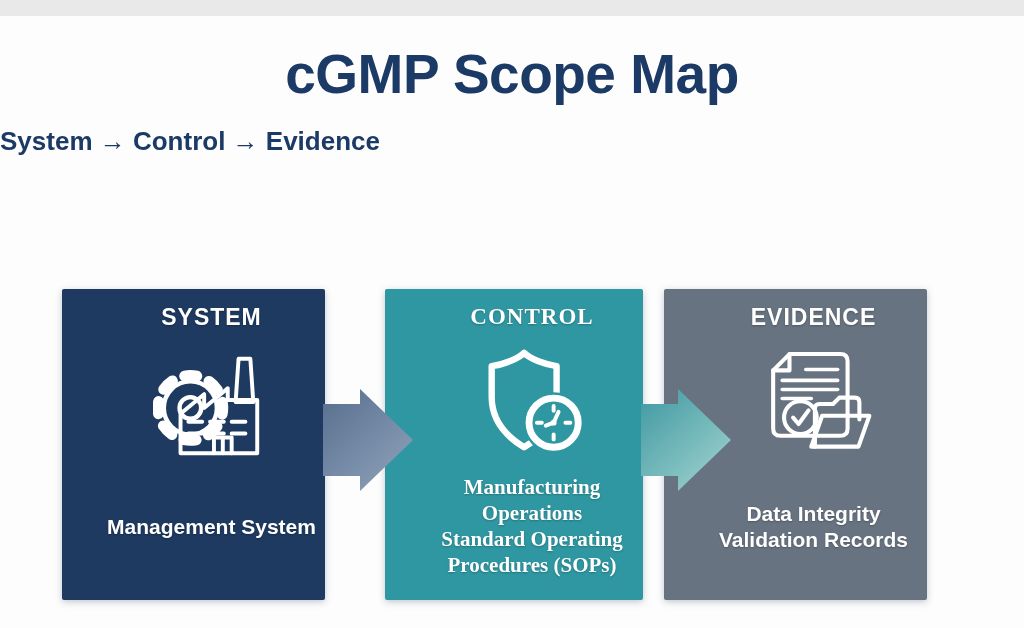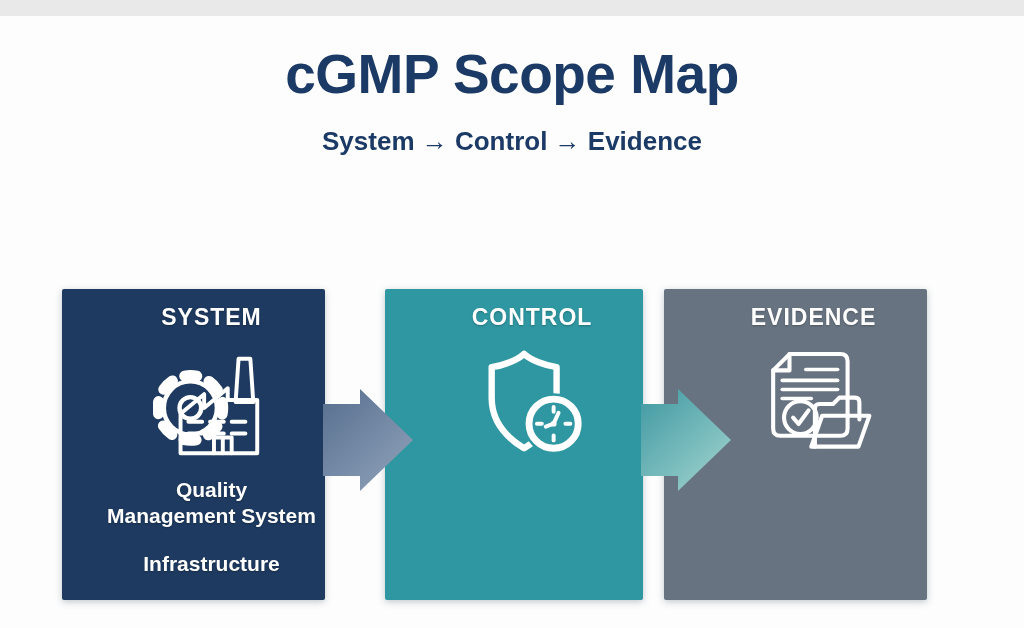--- a/index.html
+++ b/index.html
@@ -26,34 +26,33 @@
   }
   .page-title{
     position:absolute;top:26px;left:0;right:0;
     text-align:center;
     font-size:55px;font-weight:800;
     letter-spacing:-0.5px;
     color:var(--title-navy);
   }
   .page-subtitle{
     position:absolute;top:110px;left:0;right:0;
-    text-align:center;
     font-size:26px;font-weight:700;
     color:var(--title-navy);
   }
   .stage{
     position:absolute;top:273px;height:311px;
     display:flex;flex-direction:column;align-items:center;
     border-radius:2px;
     box-shadow:0 2px 7px rgba(55,75,95,0.30);
     color:#fff;
     padding-left:36px;
   }
   .stage-system{left:62px;width:263px;background:var(--system-bg);}
-  .stage-control{left:385px;width:258px;background:var(--control-bg);z-index:2;}
+  .stage-control{left:385px;width:258px;background:var(--control-bg);z-index:2;font-family:Liberation Serif, serif;}
   .stage-evidence{left:664px;width:263px;background:var(--evidence-bg);z-index:2;}
   .stage-header{
     margin-top:15px;
     font-size:23px;font-weight:700;letter-spacing:1px;
     text-shadow:0 1px 2px rgba(0,0,0,0.25);
   }
   .stage-icon{
     margin-top:14px;
     width:118px;height:118px;
     flex:0 0 auto;
@@ -97,25 +96,21 @@
       <path d="M84,58 L87,14 L99,14 L102,58 Z" fill="var(--system-bg)" class="icon-stroke" stroke-width="4"></path>
       <path d="M28,110 V70 L52,50 V64 L76,44 V56 H106 V110 Z" fill="var(--system-bg)" class="icon-stroke" stroke-width="4"></path>
       <g class="icon-stroke" stroke-width="4" stroke-linecap="butt">
         <path d="M36,78 H50 M58,78 H72 M80,78 H94"></path>
         <path d="M36,90 H50 M58,90 H72 M80,90 H94"></path>
       </g>
       <path class="icon-stroke" d="M62,110 V94 H80 V110 M71,94 V110" stroke-width="4"></path>
     </svg>
     <div class="stage-text">
       <div class="stage-item">
-        <div class="stage-line">Quality</div>
         <div class="stage-line">Management System</div>
-      </div>
-      <div class="stage-item">
-        <div class="stage-line">Infrastructure</div>
       </div>
     </div>
   </div>
 
   <svg class="flow-arrow flow-arrow-1" viewBox="0 0 90 102">
     <defs>
       <linearGradient id="arrow1grad" x1="0%" y1="0%" x2="85%" y2="100%">
         <stop offset="0%" style="stop-color:var(--arrow1-from,#566e8e)"></stop>
         <stop offset="100%" style="stop-color:var(--arrow1-to,#8ea1b9)"></stop>
       </linearGradient>
@@ -132,20 +127,30 @@
       <g class="icon-stroke" stroke-width="4">
         <path d="M82,63 V68"></path>
         <path d="M99,80 H94"></path>
         <path d="M82,97 V92"></path>
         <path d="M65,80 H70"></path>
         <path d="M82,80 L87,69"></path>
         <path d="M82,80 L74,83"></path>
       </g>
       <circle cx="82" cy="80" r="3" fill="var(--icon-stroke)"></circle>
     </svg>
+    <div class="stage-text">
+      <div class="stage-item">
+        <div class="stage-line">Manufacturing</div>
+        <div class="stage-line">Operations</div>
+      </div>
+      <div class="stage-item">
+        <div class="stage-line">Standard Operating</div>
+        <div class="stage-line">Procedures (SOPs)</div>
+      </div>
+    </div>
   </div>
 
   <svg class="flow-arrow flow-arrow-2" viewBox="0 0 90 102">
     <defs>
       <linearGradient id="arrow2grad" x1="0%" y1="0%" x2="85%" y2="100%">
         <stop offset="0%" style="stop-color:var(--arrow2-from,#3f98a2)"></stop>
         <stop offset="100%" style="stop-color:var(--arrow2-to,#9ed2cd)"></stop>
       </linearGradient>
     </defs>
     <polygon points="0,15 37,15 37,0 90,51 37,102 37,87 0,87" fill="url(#arrow2grad)"></polygon>
@@ -164,15 +169,21 @@
         <path d="M30,59 H62"></path>
       </g>
 
       <circle cx="50" cy="80" r="18" fill="var(--evidence-bg)" class="icon-stroke" stroke-width="4.5"></circle>
       <path class="icon-stroke" stroke-width="4.5" d="M42,80 L48,87 L59,72"></path>
 
       <path d="M66,112 V70 Q66,65 71,65 H86 L93,58 H110 Q115,58 115,63 V82" fill="var(--evidence-bg)" class="icon-stroke" stroke-width="4.5"></path>
 
       <path d="M62,112 L74,78 H126 L114,112 Z" fill="var(--evidence-bg)" class="icon-stroke" stroke-width="4.5"></path>
     </svg>
+    <div class="stage-text">
+      <div class="stage-item">
+        <div class="stage-line">Data Integrity</div>
+        <div class="stage-line">Validation Records</div>
+      </div>
+    </div>
   </div>
 
 </div>
 
 </body></html>

